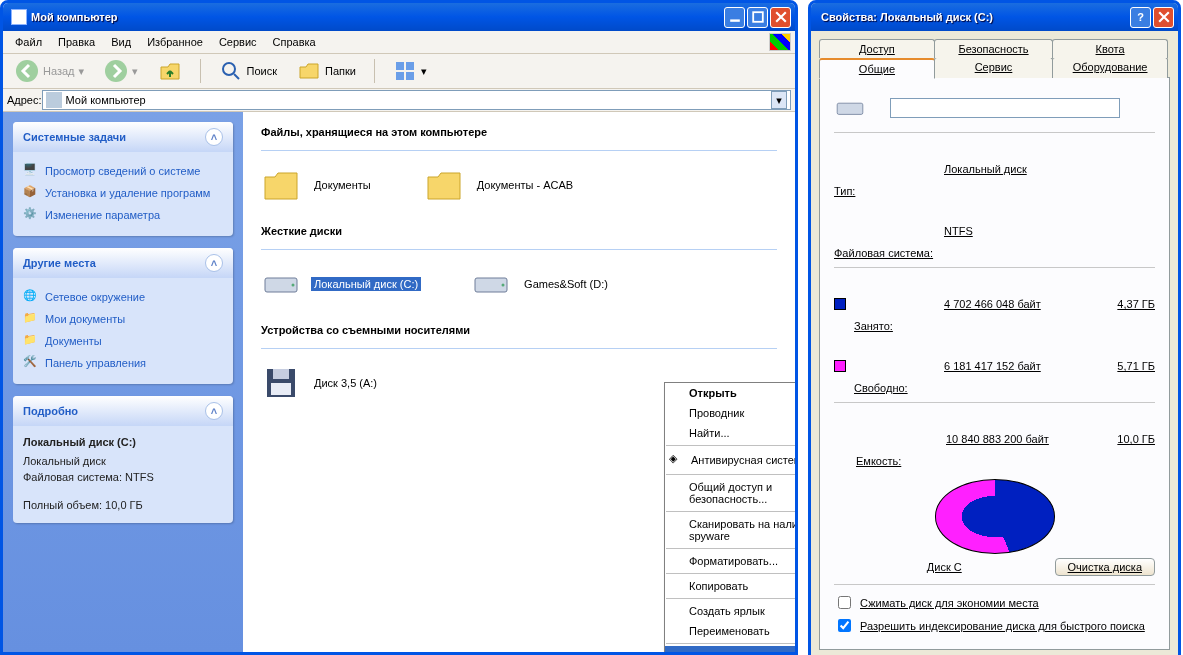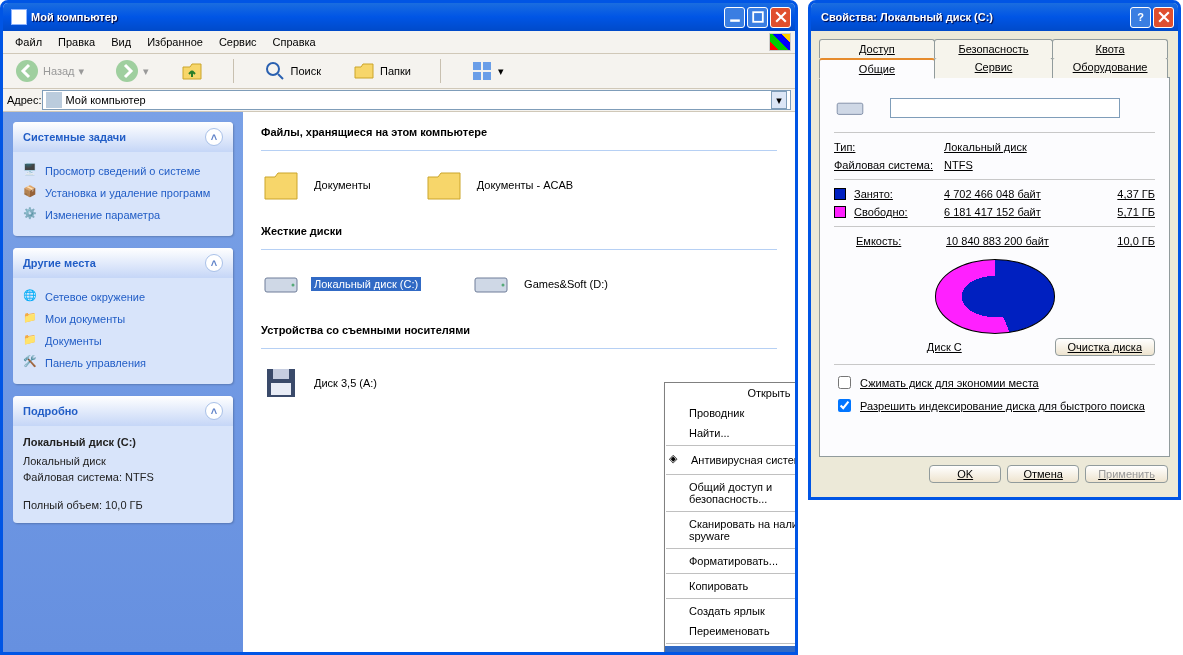--- a/index.html
+++ b/index.html
@@ -12,21 +12,21 @@
   .titlebar .title { flex:1; text-shadow:1px 1px 1px #003; }
   .winbtns { display:flex; gap:2px; }
   .winbtn { width:21px; height:21px; border:1px solid #fff; border-radius:3px; background:#3a7ee2; display:flex; align-items:center; justify-content:center; color:#fff; font-weight:bold; cursor:pointer; }
   .winbtn.close { background:#e04f2e; }
   .winbtn svg { width:12px; height:12px; }
   
   .menubar { height:23px; background:#f5f3ef; border-bottom:1px solid #d0c8b8; display:flex; align-items:center; padding:0 4px; }
   .menubar span { padding:2px 8px; cursor:pointer; }
   .winflag { margin-left:auto; width:22px; height:18px; background:linear-gradient(45deg,#f00 25%,#0c0 25% 50%,#00f 50% 75%,#fc0 75%); border:1px solid #ccc; }
 
-  .toolbar { height:35px; background:#f5f3ef; border-bottom:1px solid #d0c8b8; display:flex; align-items:center; padding:0 6px; gap:19px; }
+  .toolbar { height:35px; background:#f5f3ef; border-bottom:1px solid #d0c8b8; display:flex; align-items:center; padding:0 6px; gap:8px; }
   .tbbtn { display:flex; align-items:center; gap:4px; padding:3px 6px; cursor:pointer; border-radius:3px; }
   .tbbtn.disabled{ color:#999; cursor:default; }
   .icon24{ width:24px; height:24px; display:inline-block; }
   .sep{ width:1px; height:24px; background:#c8c0b0; margin:0 4px;}
 
   .addrbar { height:23px; background:#f5f3ef; border-bottom:1px solid #d0c8b8; display:flex; align-items:center; padding:0 4px; }
   .addrcombo{ flex:1; height:20px; border:1px solid #7f9db9; background:#fff; display:flex; align-items:center; padding:0 3px; }
   .addrcombo .cicon{ width:16px;height:16px; background:#bcd; margin-right:4px;}
   .addrdrop{ width:16px;height:18px; background:#dce6f6; border:1px solid #7f9db9; display:flex; align-items:center; justify-content:center; margin-left:auto; cursor:pointer;}
   
@@ -48,34 +48,34 @@
   .item{ display:flex; align-items:center; gap:10px; cursor:pointer; }
   .item .lab{ padding:1px 3px;}
   .item.sel .lab{ background:#316ac5; color:#fff; }
   .bigicon{ width:40px; height:40px; }
 
   
   .ctx{ position:absolute; left:421px; top:270px; width:210px; background:#fff; border:1px solid #808080; box-shadow:2px 3px 3px rgba(0,0,0,.3); z-index:10;}
   .ctx .mitem{ padding:4px 24px; cursor:pointer; display:flex; align-items:center; gap:6px;}
   .ctx .mitem:hover,.ctx .mitem.sel{ background:#316ac5; color:#fff;}
   .ctx hr{ margin:2px 1px; border:none; border-top:1px solid #c0c0c0;}
-  .ctx .mitem.bold{ font-weight:normal;justify-content:center;}
+  .ctx .mitem.bold{ font-weight:bold;}
   .ctx .micon{ width:16px; height:16px; margin-left:-20px; }
 
   
   .propwin{ position:absolute; left:808px; top:0; width:373px; border:3px solid #0055e5; border-radius:8px 8px 0 0; background:#ece9d8; display:flex; flex-direction:column; overflow:hidden;}
   .propwin .body2{ padding:8px;text-decoration:underline; }
   .tabs{ display:flex; flex-wrap:wrap; margin-bottom:-1px;}
   .tab{ border:1px solid #919b9c; border-bottom:none; padding:3px 0; background:#f6f4ec; cursor:pointer; border-radius:3px 3px 0 0; margin-right:-1px; text-align:center;}
   .tab.row2{ position:relative; top:0;}
   .tab.active{ background:#fcfcfe; border-bottom:1px solid #fcfcfe; z-index:2; position:relative; top:1px; font-weight:normal; border-top:2px solid #e68b2c;}
   .tabc{ border:1px solid #919b9c; background:#fcfcfe; padding:14px 14px 10px; min-height:380px;}
   
   .proprow{ display:flex; align-items:center; margin-bottom:6px;}
-  .proprow .k{ width:110px;}
+  .proprow .k{ width:110px;margin-top:44px;}
   .proprow .v{ flex:1;}
   .proprow .v2{ width:60px; text-align:right;}
   .hr{ border:none; border-top:1px solid #c8c8c8; margin:8px 0;}
   .sq{ width:12px; height:12px; display:inline-block; margin-right:8px; border:1px solid #000;}
   .sq.blue{ background:#0020c0;}
   .sq.mag{ background:#ff20ff;}
   
   .pie{ width:120px; height:75px; margin:12px auto 4px; background:radial-gradient(ellipse at center,#0020c0 0 40%,transparent 40%), conic-gradient(#0020c0 0 158deg,#ff20ff 158deg 360deg); border-radius:60px/37px; border:1px solid #000; position:relative;}
   .pie::after{content:""; position:absolute; left:0; right:0; bottom:-10px; height:14px; background:linear-gradient(#b200b2,#c800c8); border-radius:0 0 60px 60px/0 0 20px 20px; border:1px solid #000; border-top:none; z-index:-1;}
 

